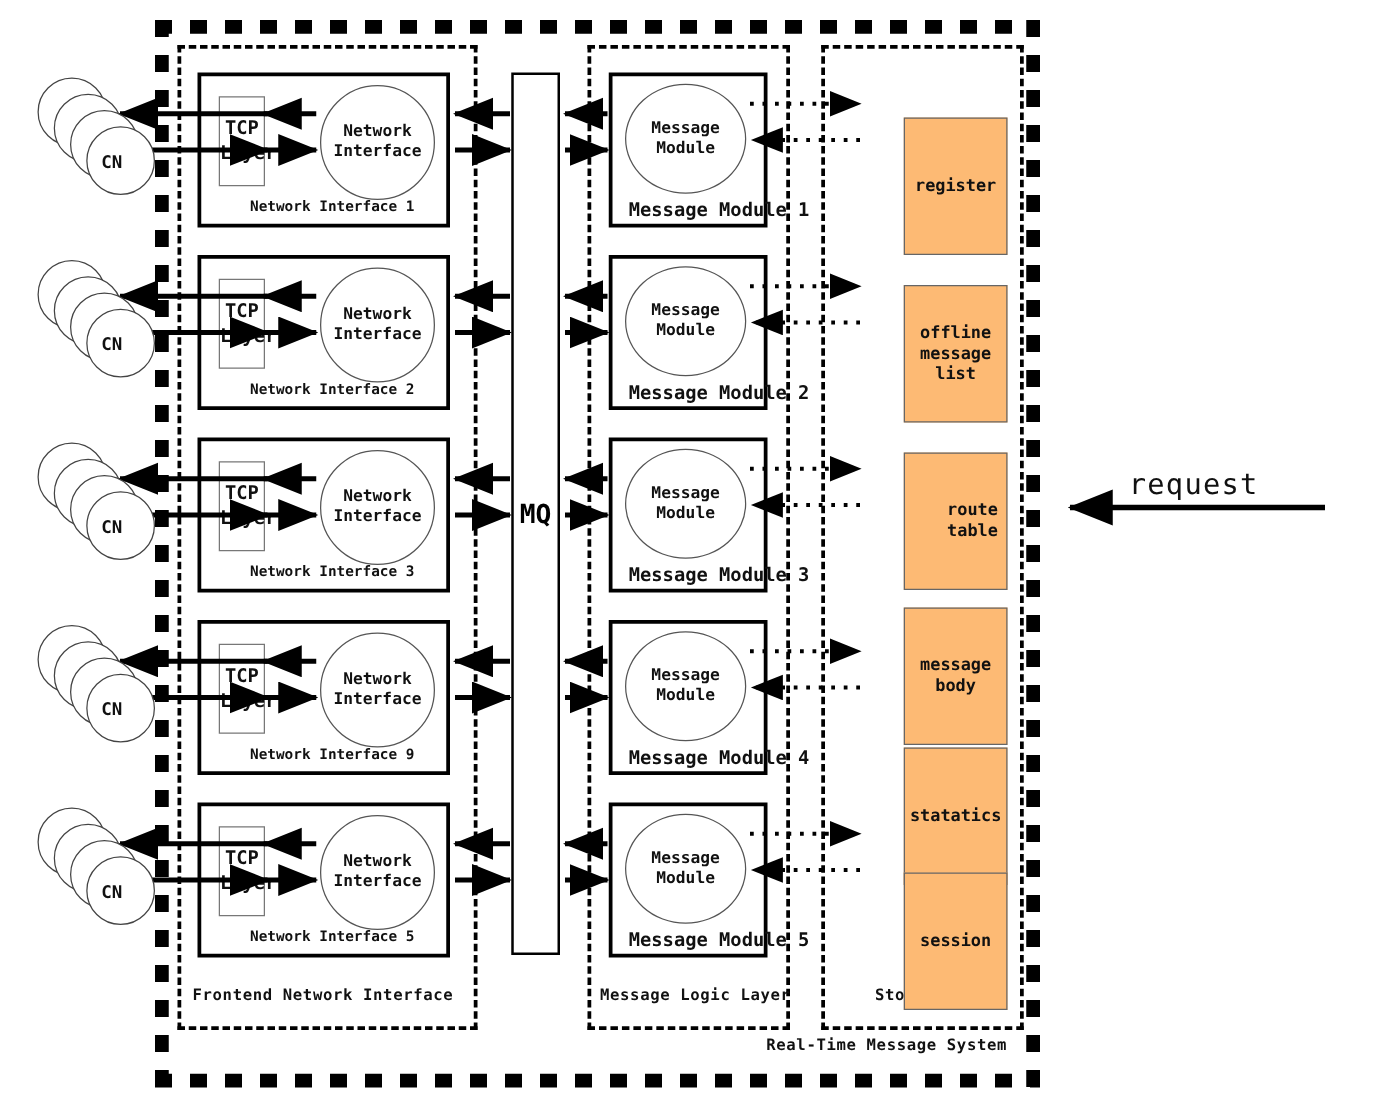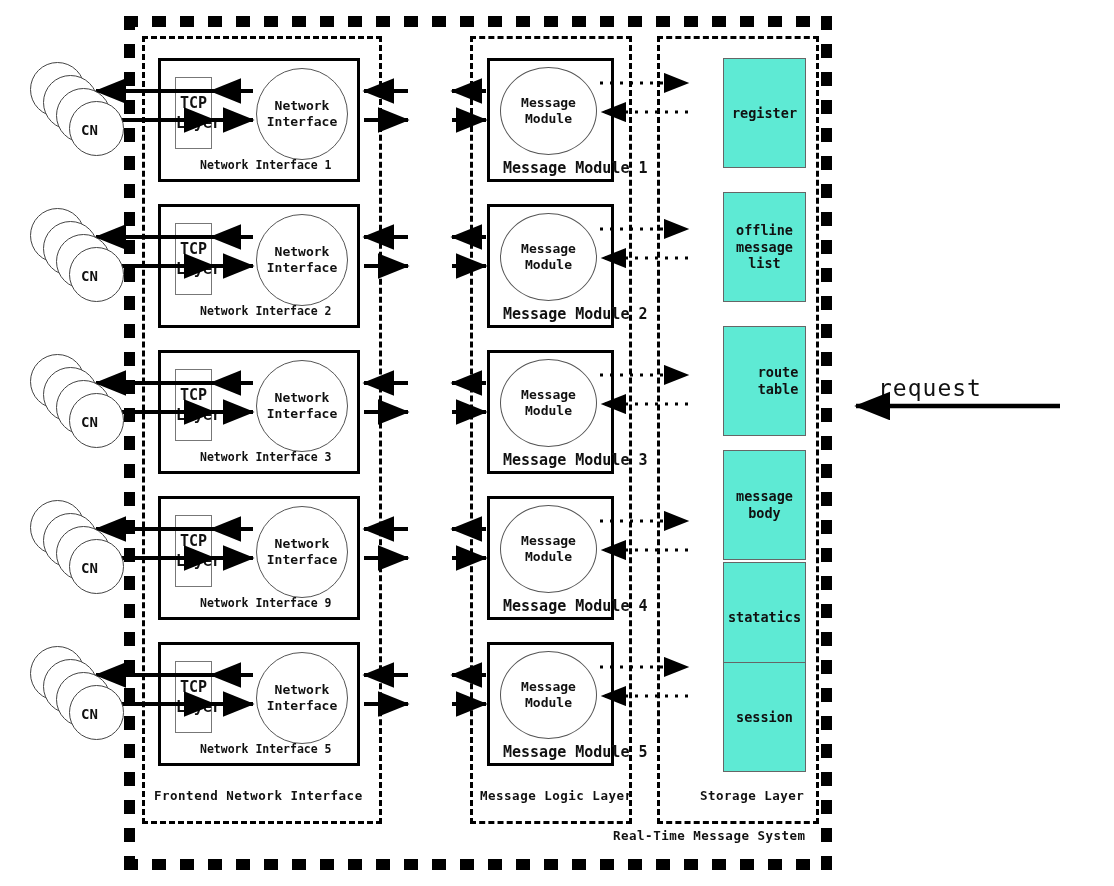--- a/index.html
+++ b/index.html
@@ -31,40 +31,40 @@
     white-space:nowrap;
   }
 
   
   .solid-box{position:absolute;border:3px solid #000;background:#fff;box-sizing:border-box;}
   .thin-box{position:absolute;border:1.5px solid #777;background:#fff;box-sizing:border-box;}
   .mq-box{position:absolute;border:2.5px solid #000;background:#fff;box-sizing:border-box;
           display:flex;align-items:center;justify-content:center;}
   .mq-label{font-weight:bold;font-size:21px;letter-spacing:0;color:#000;}
 
-  .store-box{position:absolute;border:1.8px solid #666;background:#5eead4;box-sizing:border-box;
-             display:flex;align-items:center;justify-content:center;text-align:center;}
+  .store-box{position:absolute;border:1.8px solid #666;background:#fdba74;box-sizing:border-box;
+             display:flex;align-items:center;justify-content:center;text-align:center;margin-top:36px;}
   .store-label{font-weight:bold;font-size:13.5px;line-height:1.25;color:#111;white-space:pre-line;}
 
   .ni-caption{position:absolute;font-weight:bold;font-size:11.5px;color:#111;white-space:nowrap;}
   .mm-caption{position:absolute;font-weight:bold;font-size:15px;color:#111;white-space:nowrap;}
 
   .tcp-text{position:absolute;font-weight:bold;font-size:15px;line-height:1.3;text-align:center;
             color:#111;white-space:pre-line;width:100%;top:50%;transform:translateY(-50%);}
 
   .circle{position:absolute;border:1.6px solid #555;border-radius:50%;background:#fff;box-sizing:border-box;
           display:flex;align-items:center;justify-content:center;text-align:center;}
   .circle-text{font-weight:bold;font-size:13px;line-height:1.25;color:#111;white-space:pre-line;}
 
   .cn-stack{position:absolute;}
   .cn-circle{position:absolute;border:1.6px solid #444;border-radius:50%;background:#fff;box-sizing:border-box;}
   .cn-label{position:absolute;font-weight:bold;font-size:14px;color:#111;}
 
   .request-label{position:absolute;font-family:"DejaVu Sans Mono","Liberation Mono",monospace;
-                 font-size:23px;color:#111;letter-spacing:1px;white-space:nowrap;}
+                 font-size:23px;color:#111;letter-spacing:1px;white-space:nowrap;margin-left:25px;}
 
   svg.ov{position:absolute;left:0;top:0;width:1114px;height:886px;pointer-events:none;}
 </style>
 </head>
 <body>
 
 <div id="stage">
 
   <div class="sys-edge sys-h" style="left:124px;top:16px;width:708px;"></div>
   <div class="sys-edge sys-h" style="left:124px;top:859px;width:708px;"></div>
@@ -75,20 +75,23 @@
 
   <div class="group-box" style="left:142px;top:36px;width:234px;height:782px;"></div>
   <div class="group-label" style="left:154px;top:788px;">Frontend Network Interface</div>
 
   <div class="group-box" style="left:470px;top:36px;width:156px;height:782px;"></div>
   <div class="group-label" style="left:480px;top:788px;">Message Logic Layer</div>
 
   <div class="group-box" style="left:657px;top:36px;width:156px;height:782px;"></div>
   <div class="group-label" style="left:700px;top:788px;">Storage Layer</div>
 
+  <div class="mq-box" style="left:409px;top:58px;width:39px;height:706px;">
+    <span class="mq-label">MQ</span>
+  </div>
 
   <div id="rows">
       <div class="solid-box" style="left: 158px; top: 58px; width: 202px; height: 124px;"></div>
       <div class="thin-box" style="left: 175px; top: 77px; width: 37px; height: 72px;">
         <div class="tcp-text">TCP
 Layer</div>
       </div>
       <div class="circle" style="left: 256px; top: 68px; width: 92px; height: 92px;">
         <span class="circle-text">Network
 Interface</span>

